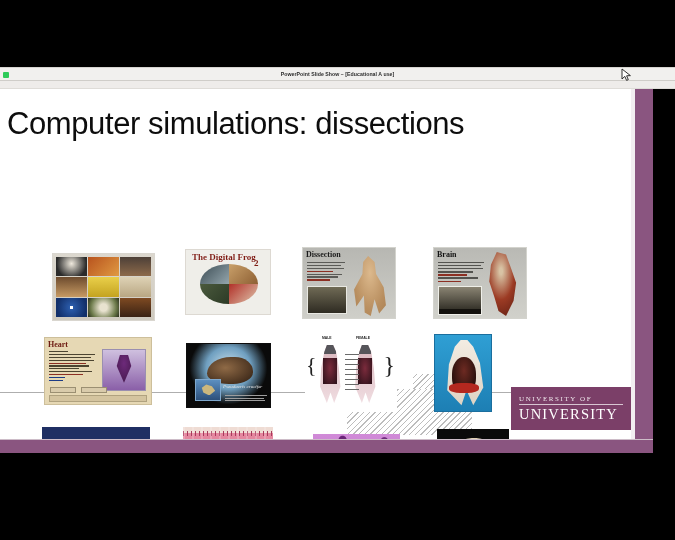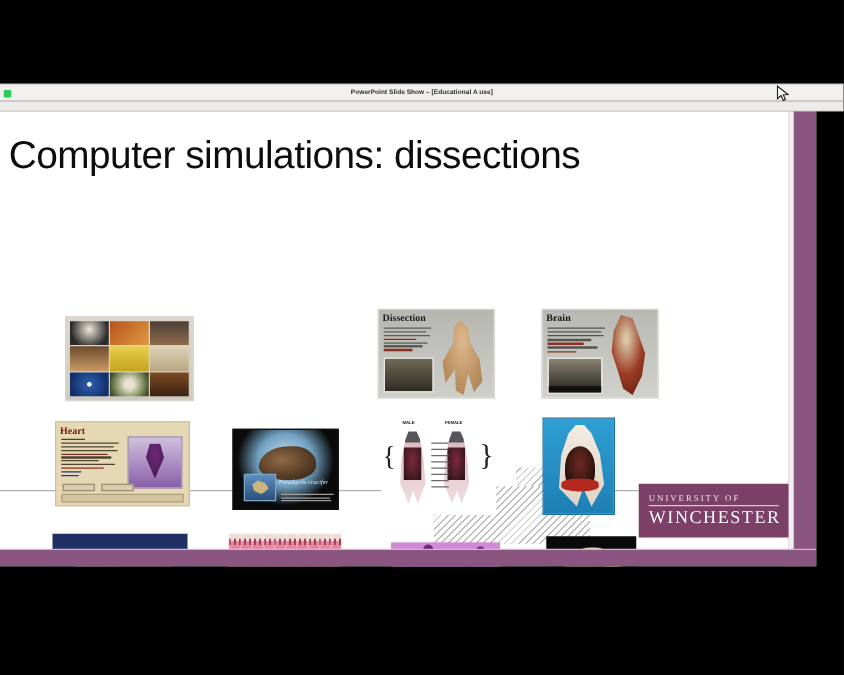--- a/index.html
+++ b/index.html
@@ -312,20 +312,31 @@
           <div class="g3"></div>
         <div class="g4"></div>
           <div class="g5"></div>
           <div class="g6"></div>
         <div class="g7"></div>
           <div class="g8"></div>
           <div class="g9"></div>
       </div>
     </div>
 
+    <div class="tile" id="t2">
+      <span class="title">The Digital Frog</span>
+      <span class="num">2</span>
+      <div class="circ">
+        <div class="q qa"></div>
+          <div class="q qb"></div>
+        <div class="q qc"></div>
+          <div class="q qd"></div>
+      </div>
+      <span class="foot"></span>
+    </div>
 
     <div class="tile" id="t4">
       <span class="cap">Brain</span>
       <div class="lines">
         <div class="ln" style="width:96%"></div>
           <div class="ln" style="width:90%"></div>
         <div class="ln" style="width:94%"></div>
           <div class="ln" style="width:72%"></div>
         <div class="ln r" style="width:60%"></div>
           <div class="ln" style="width:84%"></div>
@@ -434,21 +445,21 @@
 
     <div class="tile" id="t12">
       <div class="head"></div>
       <div class="fib"></div>
       <div class="face"></div>
     </div>
 
     <div id="logo">
       <span id="logo-uni">UNIVERSITY OF</span>
       <div id="logo-rule"></div>
-      <span id="logo-win">WINCHESTER</span>
+      <span id="logo-win">UNIVERSITY</span>
     </div>
 
     <div id="slide-right-band"></div>
     <div id="slide-right-band-inner"></div>
     <div id="slide-bottom-hairline"></div>
     <div id="slide-bottom-band"></div>
 
   </div>
 </div>
 

